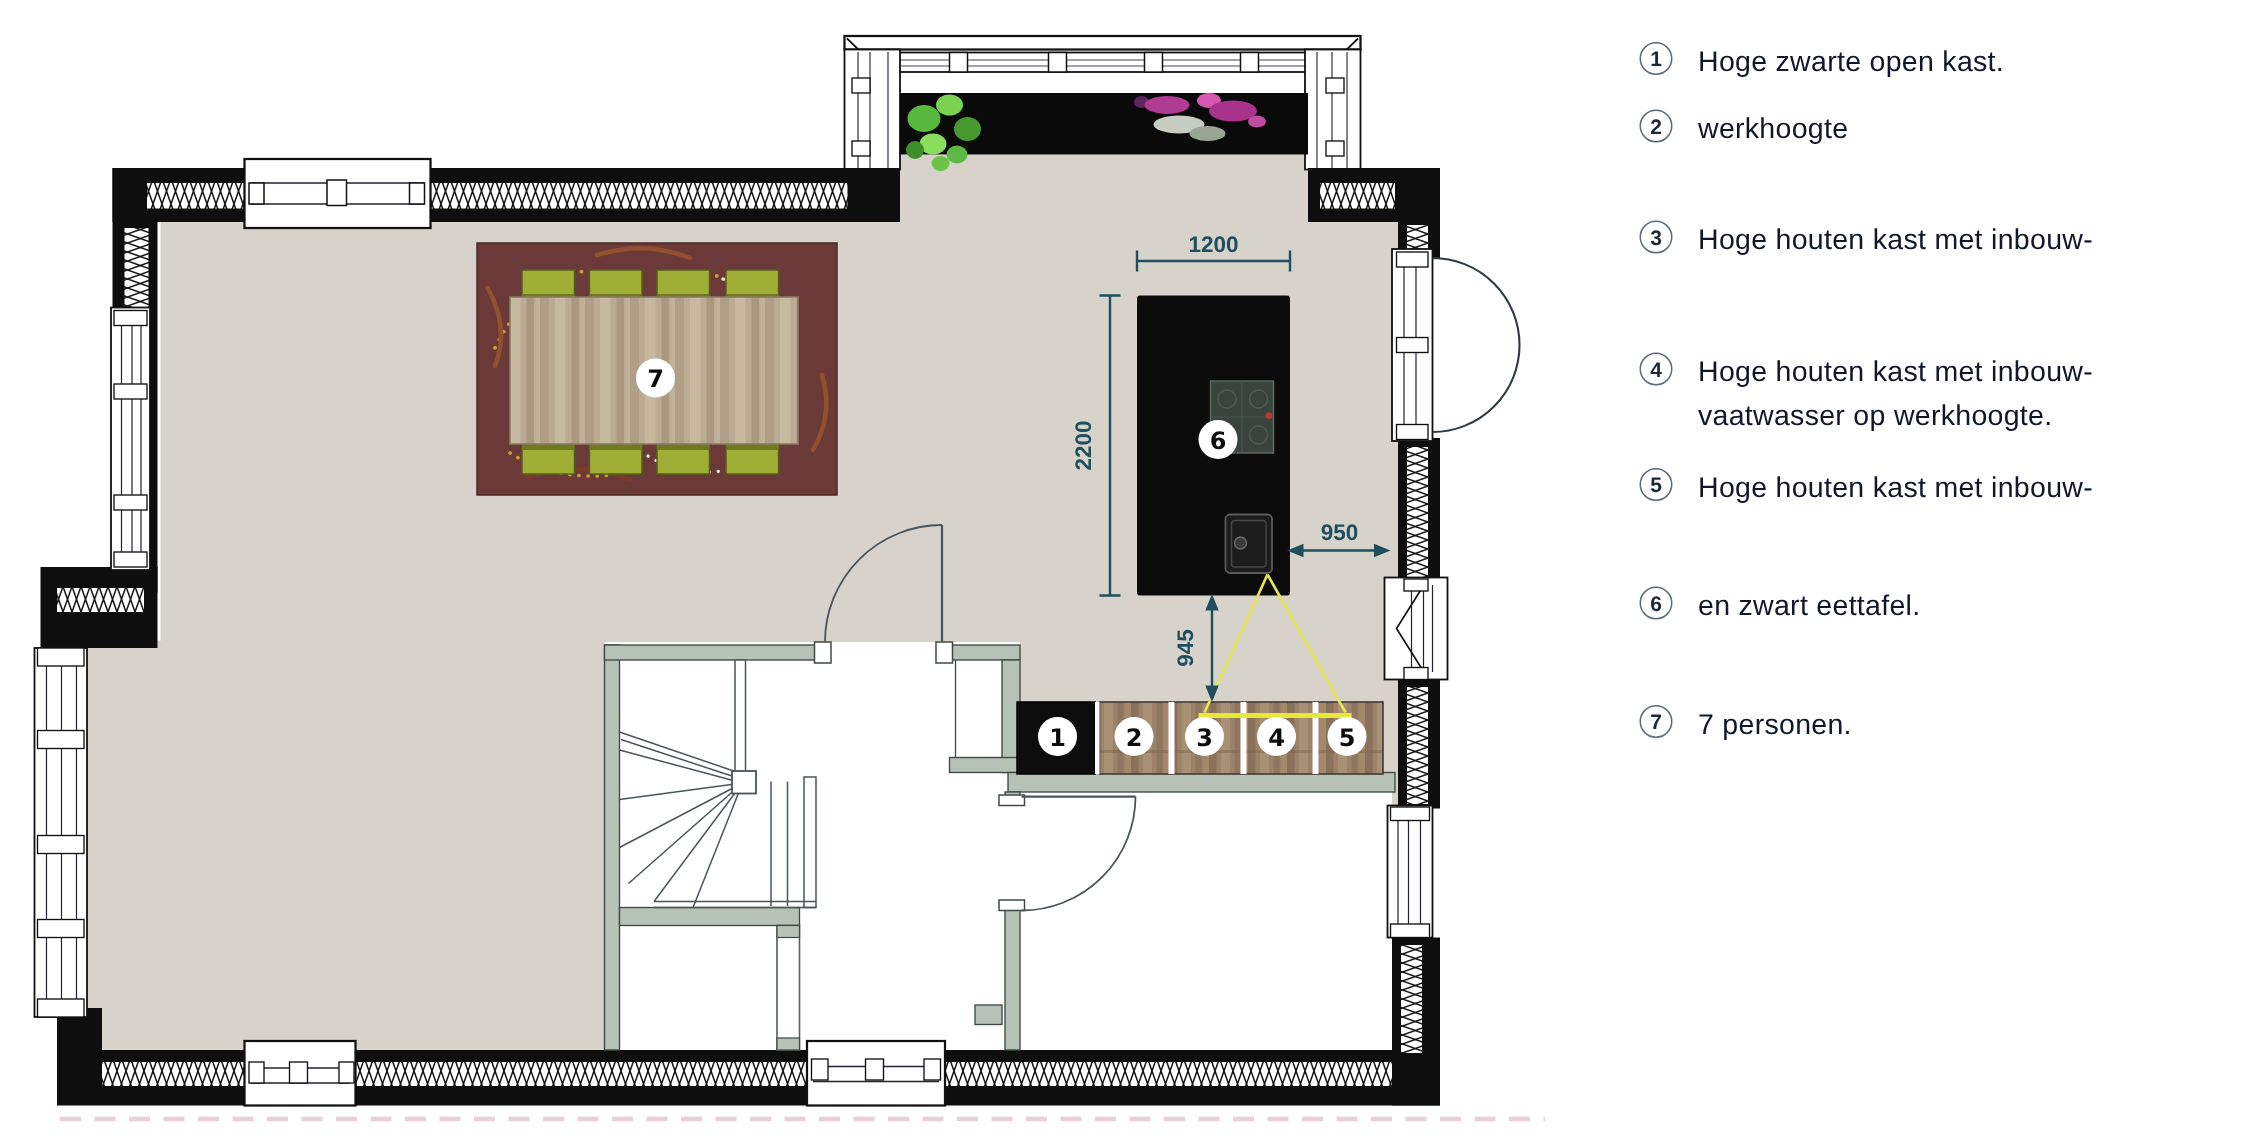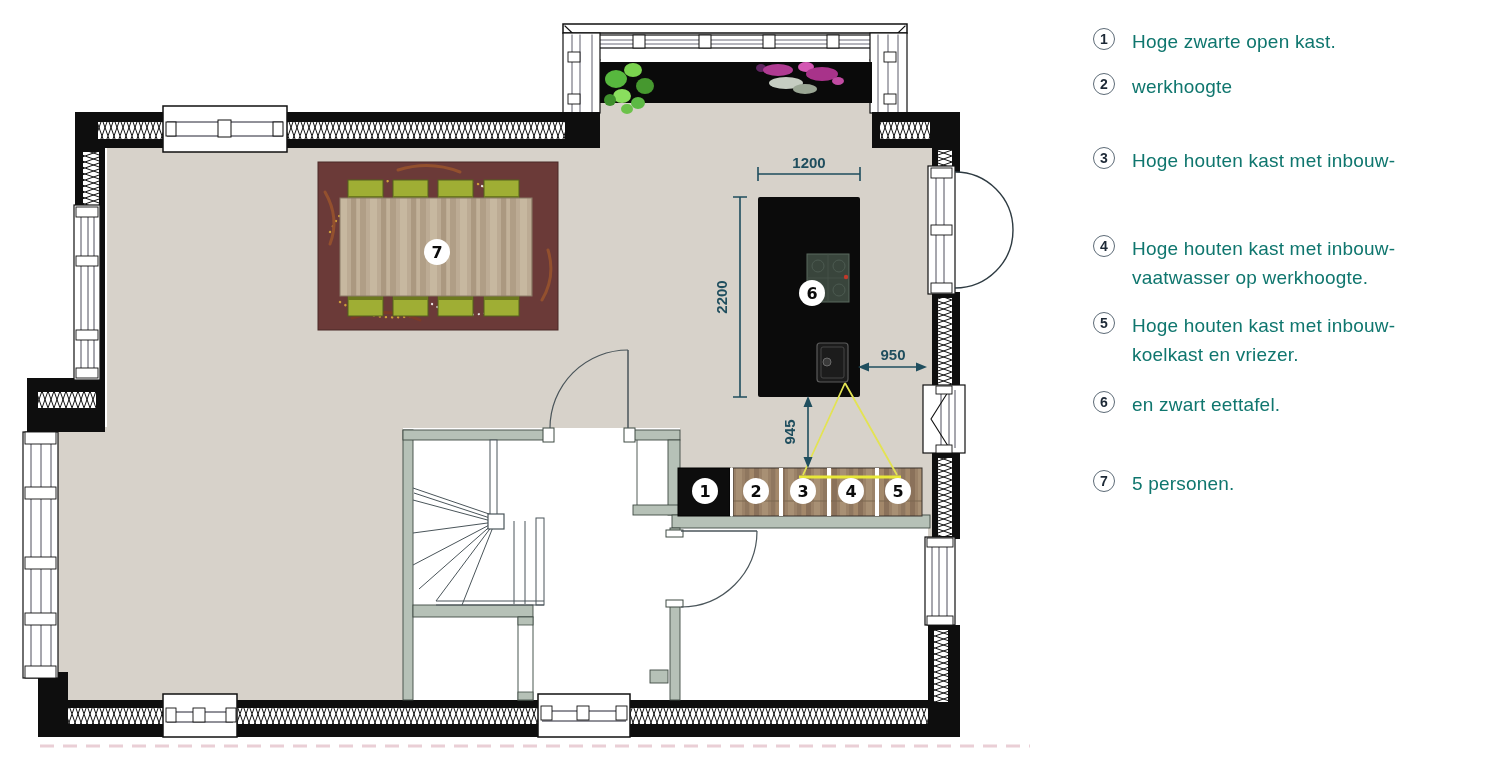--- a/index.html
+++ b/index.html
@@ -5,21 +5,21 @@
   html,body{margin:0;padding:0;background:#ffffff;}
   body{width:1500px;height:757px;position:relative;font-family:"Liberation Sans",sans-serif;overflow:hidden;}
   #plan{position:absolute;left:0;top:0;}
   #legend{position:absolute;left:1093px;top:0;width:395px;height:757px;}
   .legend-item{position:absolute;left:0;width:395px;}
   .legend-num{
     position:absolute;left:0;top:1px;width:22px;height:22px;border:1.5px solid #5d6b77;border-radius:50%;
     display:flex;align-items:center;justify-content:center;
     font-size:14px;font-weight:bold;color:#1d2936;box-sizing:border-box;background:#fff;
   }
-  .legend-text{margin-left:39px;font-size:19px;line-height:29px;color:#0f766e;font-weight:500;letter-spacing:.2px;}
+  .legend-text{margin-left:39px;font-size:19px;line-height:29px;color:#0f172a;font-weight:500;letter-spacing:.2px;}
   .dimtext{font-size:15px;font-weight:600;fill:#1f4e5e;font-family:"Liberation Sans",sans-serif;}
   .badgetext{font-size:16px;font-weight:bold;fill:#0b0b0b;font-family:"DejaVu Sans",sans-serif;}
 </style>
 </head>
 <body>
 
 <svg id="plan" width="1060" height="757" viewBox="0 0 1060 757" xmlns="http://www.w3.org/2000/svg">
   <defs>
     <pattern id="hx" width="12" height="17" patternUnits="userSpaceOnUse">
       <rect width="12" height="17" fill="#ffffff"></rect>
@@ -379,28 +379,27 @@
     <span class="legend-num">4</span>
     <div class="legend-text">
         <div>Hoge houten kast met inbouw-</div>
         <div>vaatwasser op werkhoogte.</div>
       </div>
   </div>
   <div class="legend-item" style="top:311px">
     <span class="legend-num">5</span>
     <div class="legend-text">
         <div>Hoge houten kast met inbouw-</div>
-        <div>koelkast en vriezer.</div>
       </div>
   </div>
   <div class="legend-item" style="top:390px">
     <span class="legend-num">6</span>
     <div class="legend-text">
         <div>en zwart eettafel.</div>
       </div>
   </div>
   <div class="legend-item" style="top:469px">
     <span class="legend-num">7</span>
     <div class="legend-text">
-        <div>5 personen.</div>
+        <div>7 personen.</div>
       </div>
   </div>
 </div>
 
 </body></html>

